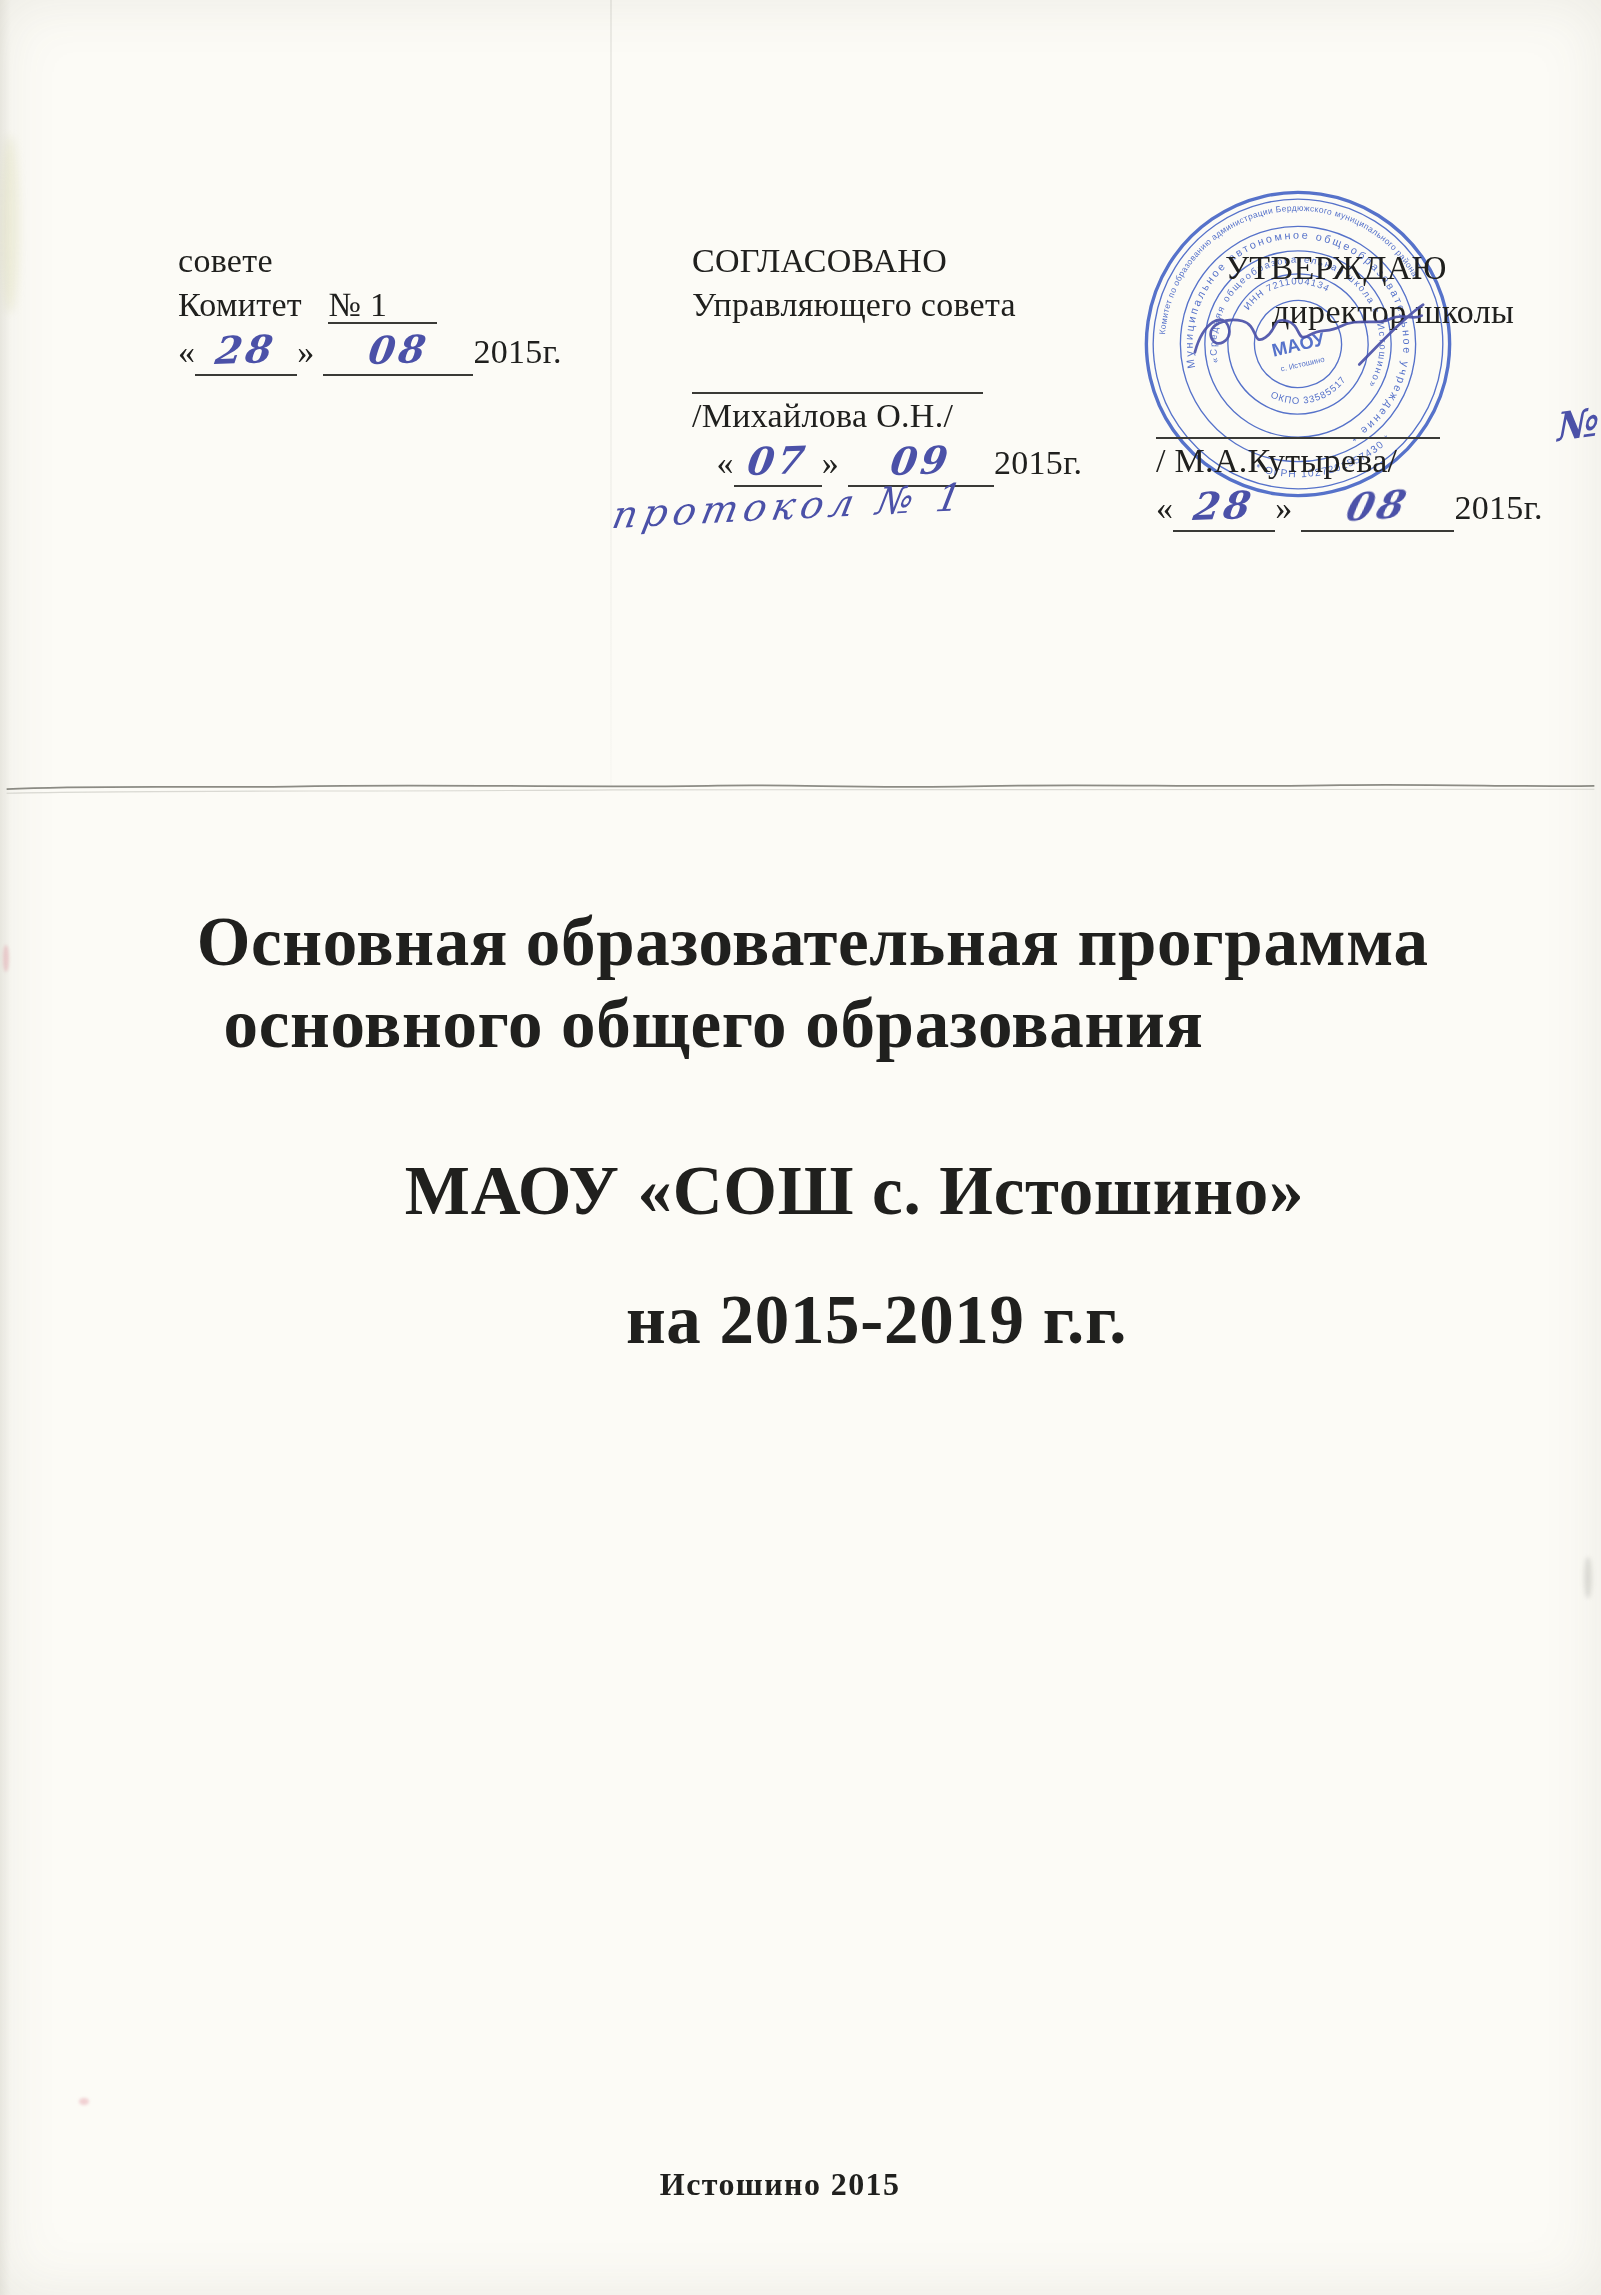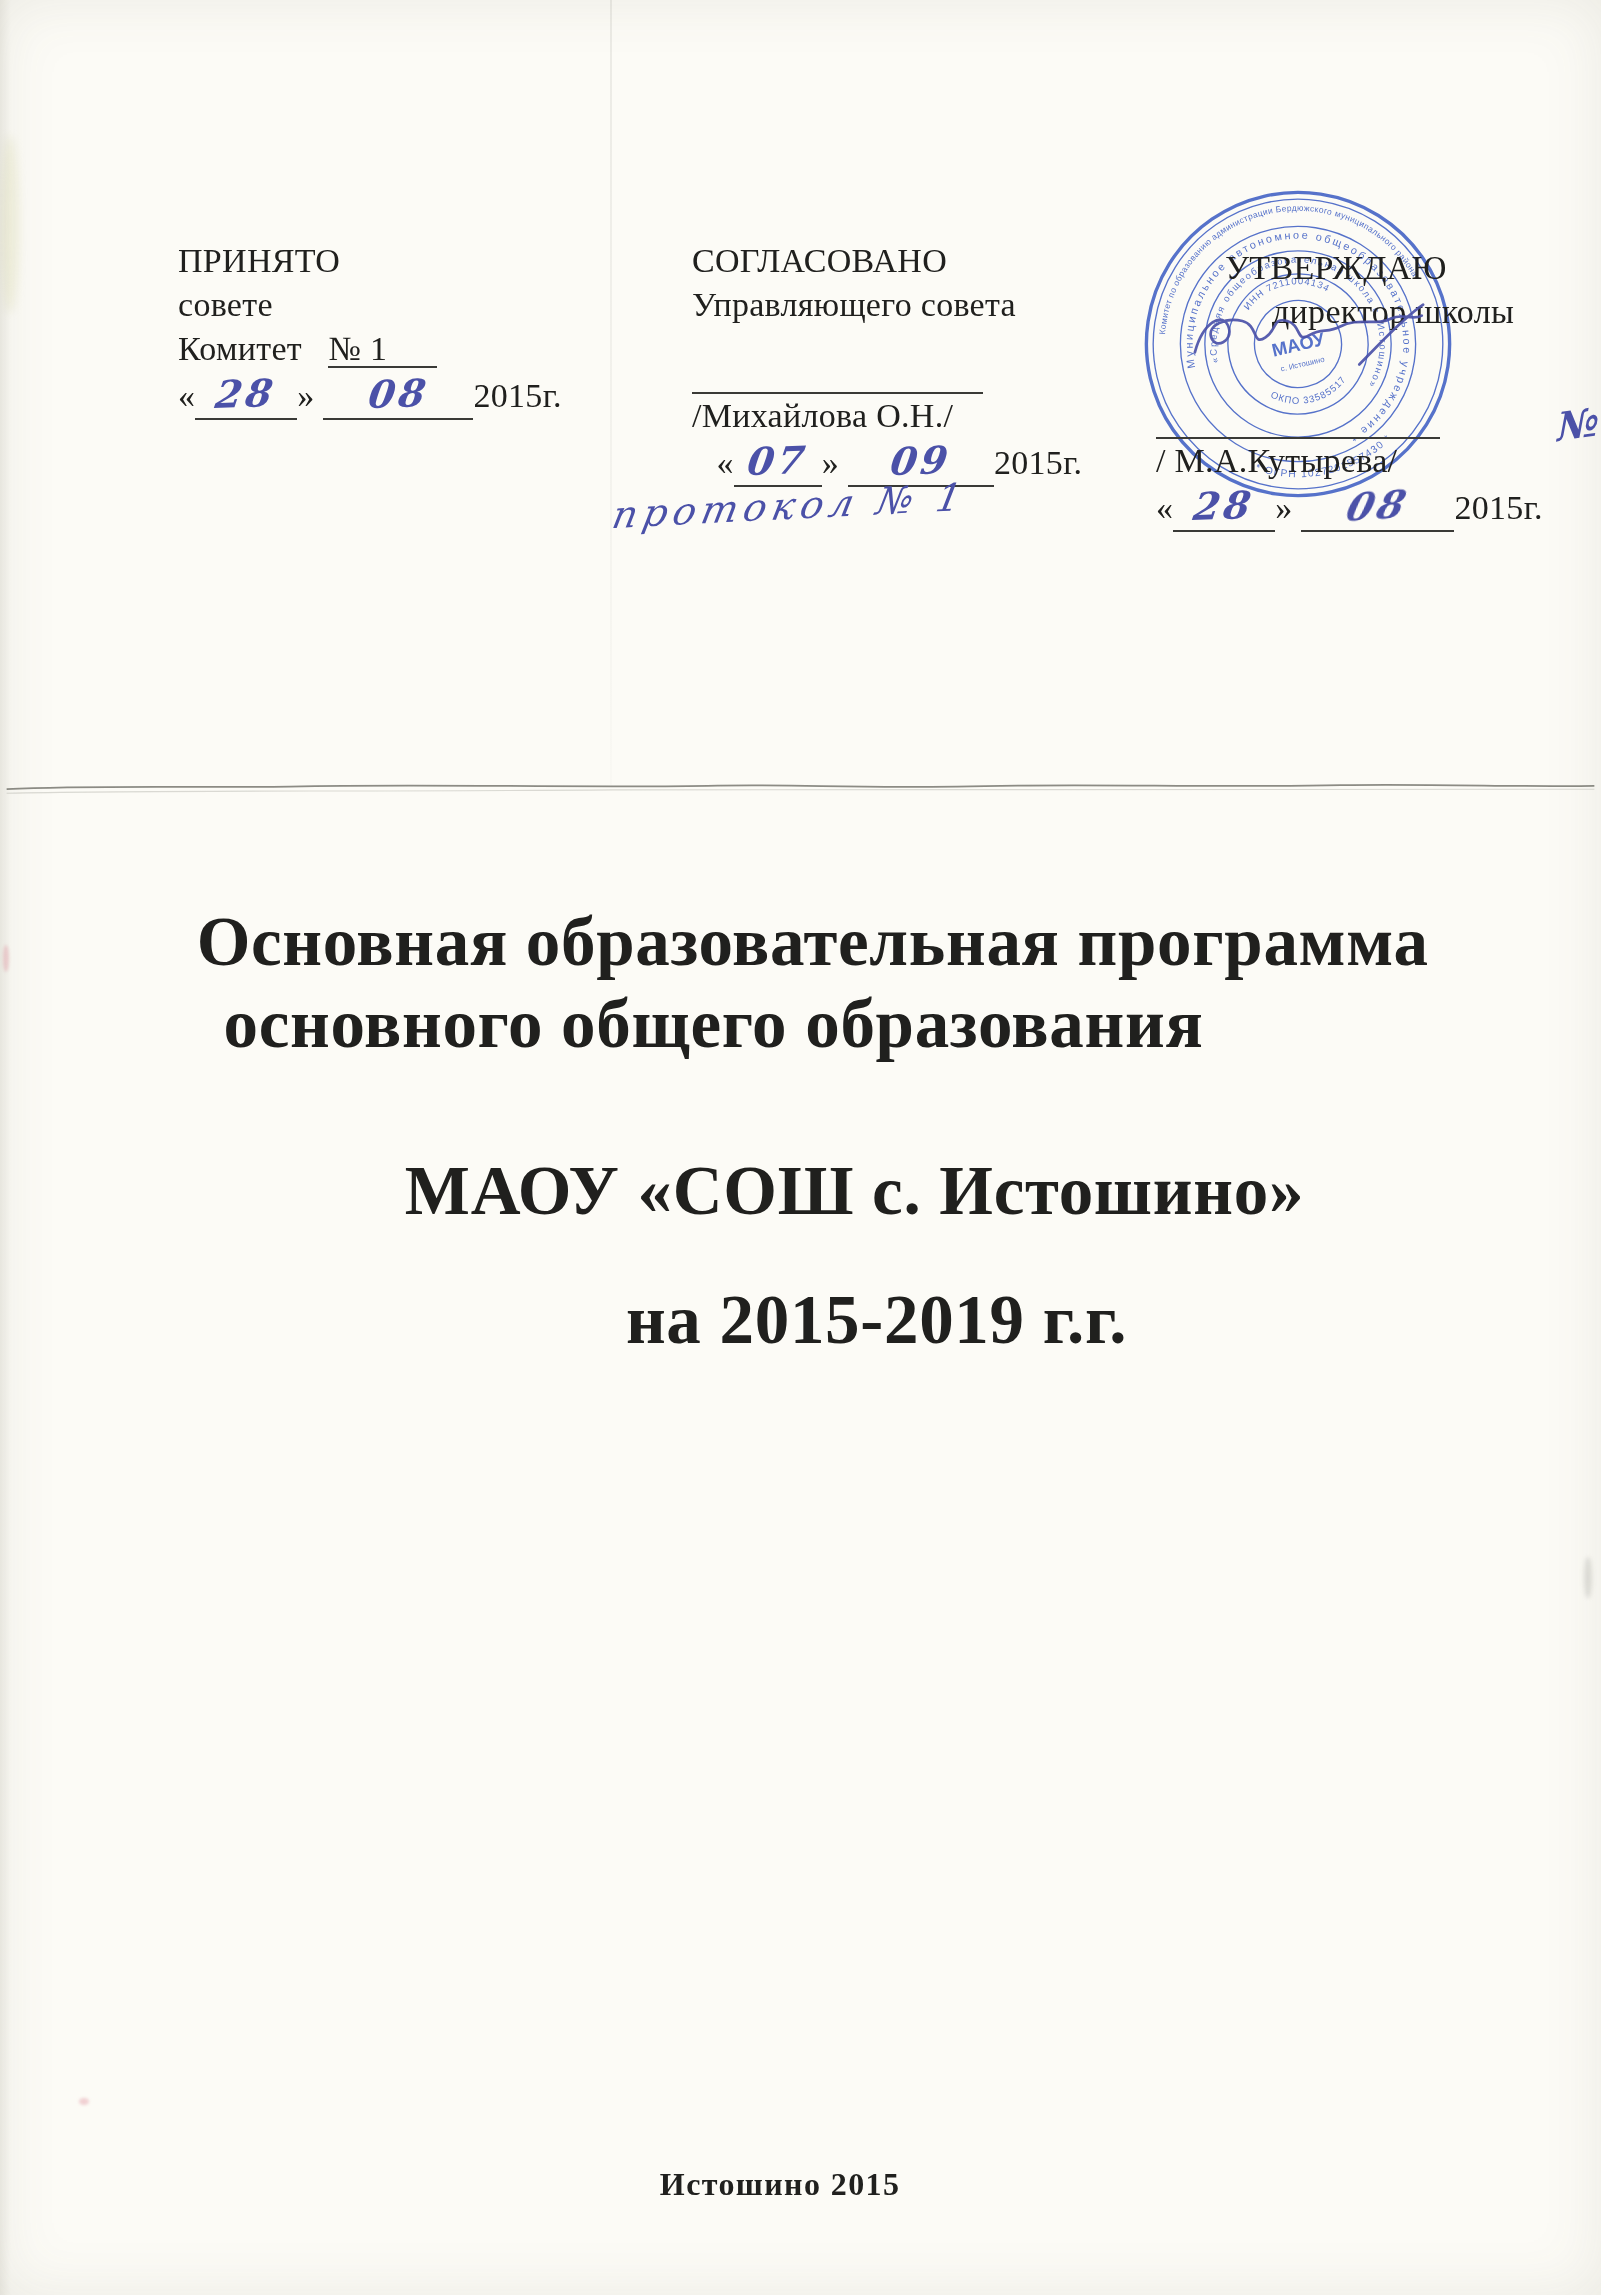--- a/index.html
+++ b/index.html
@@ -138,21 +138,20 @@
         <text font-size="14" letter-spacing="1.5">
           <textPath href="#arcInnerBot" startOffset="50%" text-anchor="middle">ОКПО 33585517</textPath>
         </text>
         <text x="228" y="238" font-size="27" font-weight="bold" text-anchor="middle">МАОУ</text>
         <text x="228" y="262" font-size="11.5" text-anchor="middle">с. Истошино</text>
       </g>
     </svg>
   </div>
 
   <div class="block b-accepted">
-    <div>ПРИНЯТО</div>
     <div>совете</div>
     <div>
       <span>Комитет</span>&nbsp;&nbsp;
       <span class="uline">№ 1</span><span class="uline proto-ul">&nbsp;</span>
     </div>
     <div class="date-line">
       <span>«</span><span class="blank d"><span class="hw">28</span></span><span>»</span>
       <span class="blank m"><span class="hw">08</span></span><span>2015г.</span>
     </div>
   </div>

